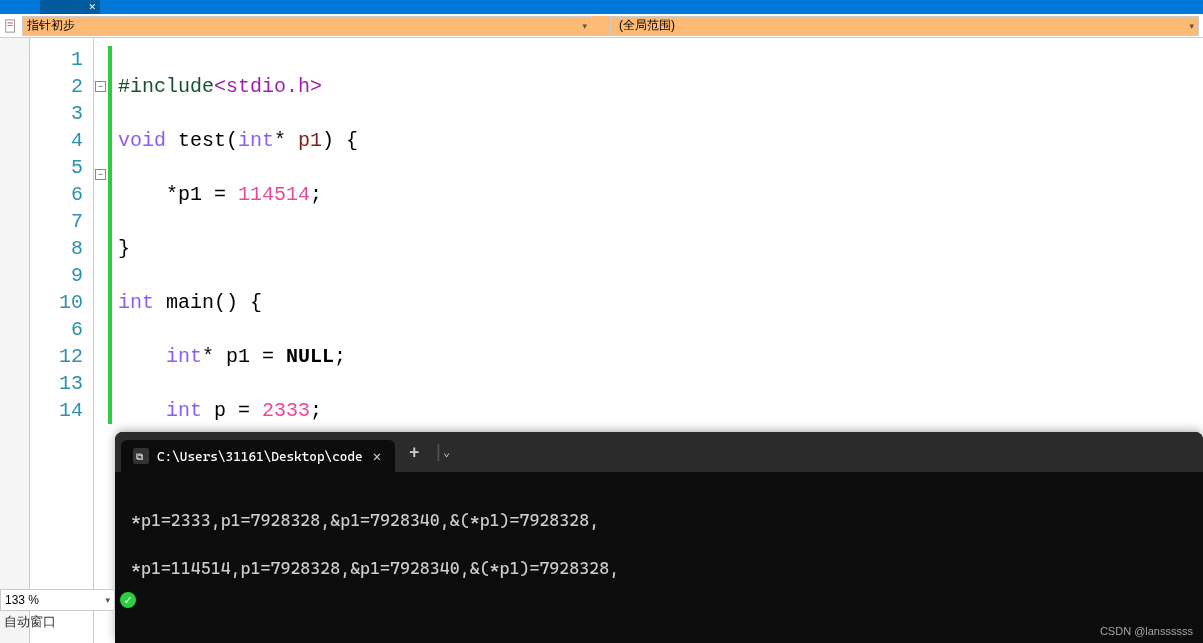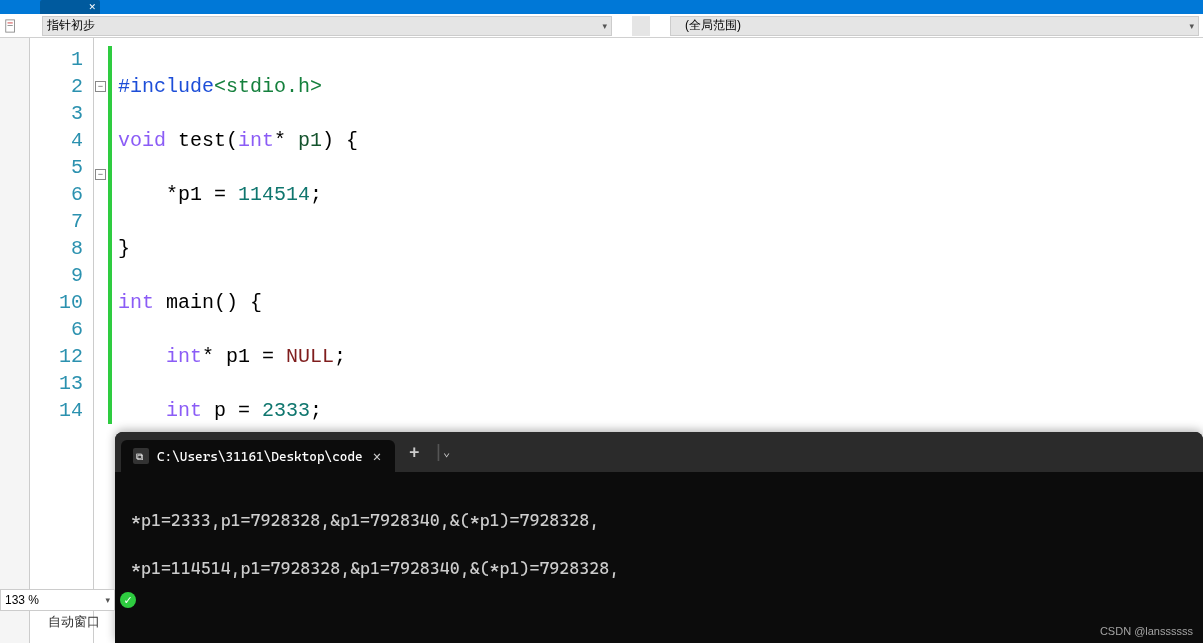--- a/index.html
+++ b/index.html
@@ -48,26 +48,25 @@
       height: 14px;
       margin-right: 4px;
       display: inline-block;
     }
     .nav-dropdown {
       border: 1px solid #ccc;
       height: 20px;
       display: flex;
       align-items: center;
       padding: 0 4px;
-      background: #e5e5e5;
-      margin-left: 20px;
+      background: #fdba74;
     }
     .nav-dropdown.left { width: 570px; }
     .nav-dropdown.spacer { width: 18px; border: none; }
-    .nav-dropdown.right { flex: 1; padding-left: 14px; }
+    .nav-dropdown.right { flex: 1; padding-left: 8px; }
     .nav-chevron {
       margin-left: auto;
       font-size: 9px;
       color: #555;
     }
     .editor-area {
       display: flex;
       height: calc(100% - 38px);
       background: #fff;
     }
@@ -118,27 +117,27 @@
       flex: 1;
       font-family: Consolas, "Courier New", monospace;
       font-size: 20px;
       padding-top: 8px;
       padding-left: 6px;
       white-space: pre;
       line-height: 27px;
       color: #000;
     }
     .kw { color: #8b5cf6; }
-    .pre { color: #1d4ed8; }
-    .inc { color: #15803d; }
-    .param { color: #14532d; }
-    .num { color: #0f766e; }
+    .pre { color: #14532d; }
+    .inc { color: #a21caf; }
+    .param { color: #7f1d1d; }
+    .num { color: #ec4899; }
     .str { color: #a31515; }
     .esc { color: #ee0000; }
-    .null { color: #7f1d1d; }
+    .null { color: #000000; font-weight: bold; }
     .terminal {
       position: absolute;
       left: 115px;
       top: 432px;
       width: 1088px;
       height: 211px;
       background: #0c0c0c;
       border-radius: 8px 8px 0 0;
       box-shadow: 0 -2px 10px rgba(0,0,0,0.3);
       color: #cccccc;
@@ -216,21 +215,20 @@
       text-align: center;
       line-height: 16px;
     }
     .autowin {
       position: absolute;
       left: 0;
       bottom: 10px;
       font-size: 13px;
       color: #333;
       padding: 2px 4px;
-      margin-left: 44px;
     }
     .watermark {
       position: absolute;
       right: 10px;
       bottom: 6px;
       font-size: 11px;
       color: rgba(180,180,180,0.9);
       font-family: Arial, sans-serif;
     }
   </style>

